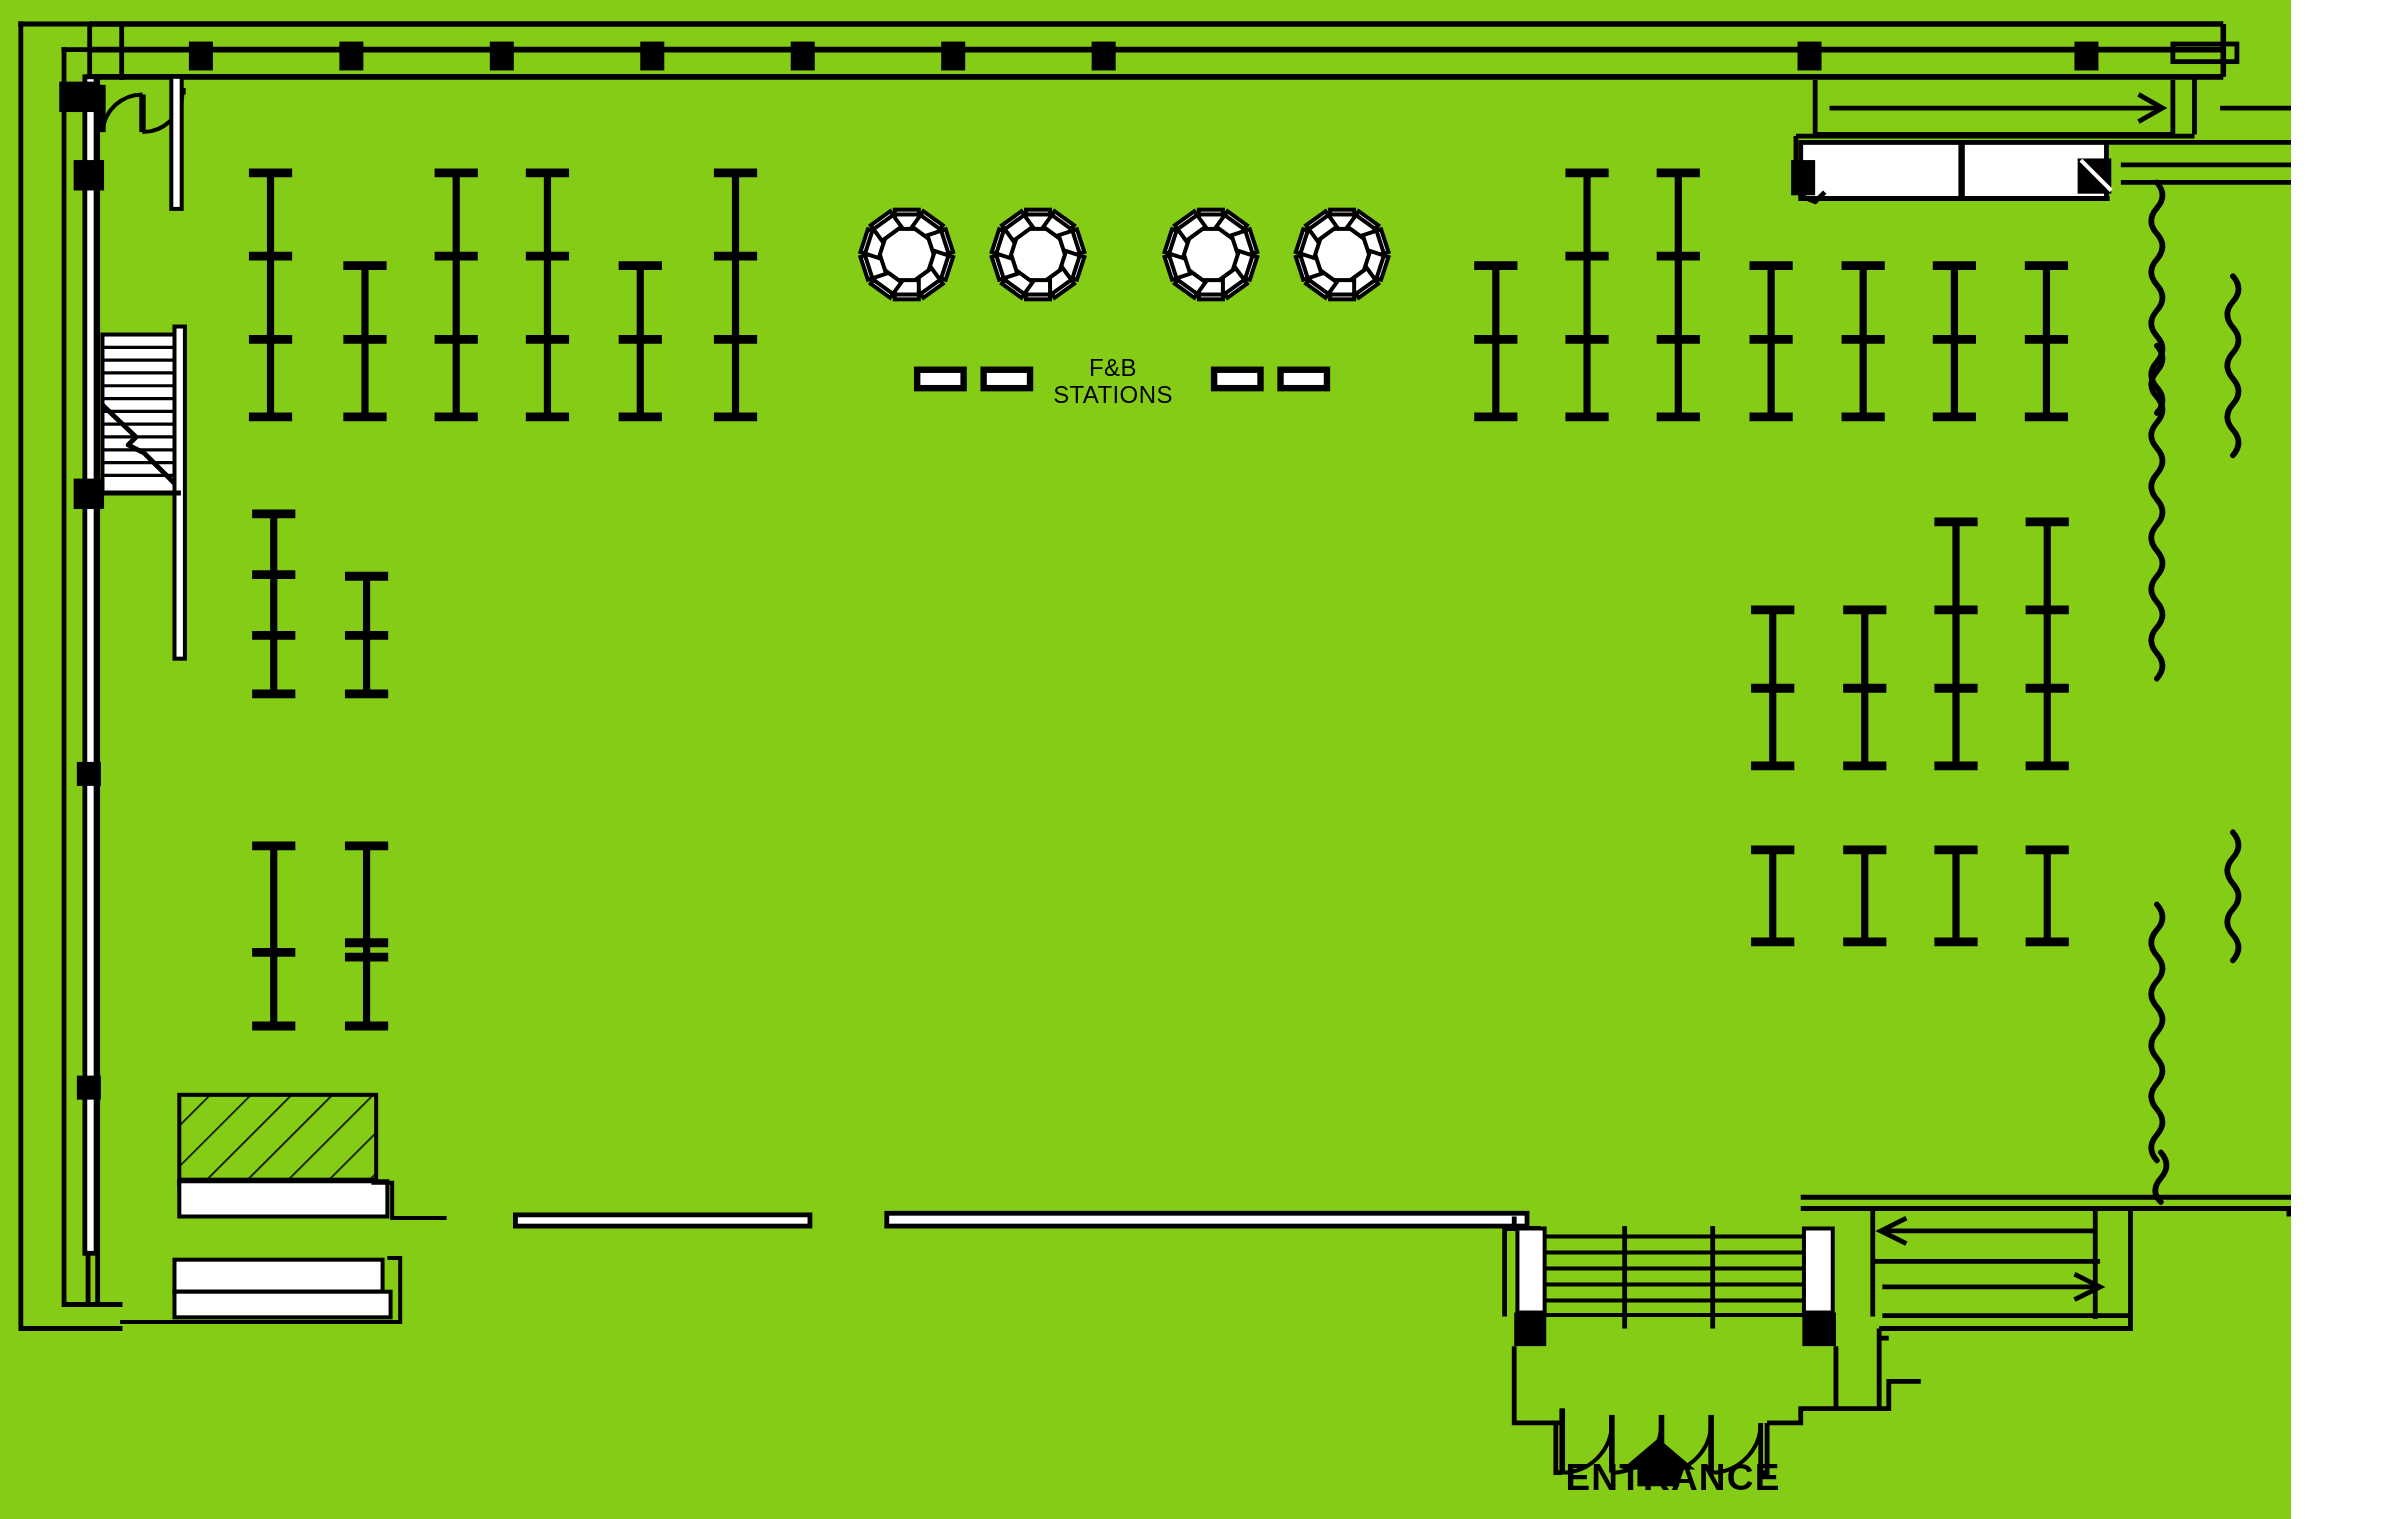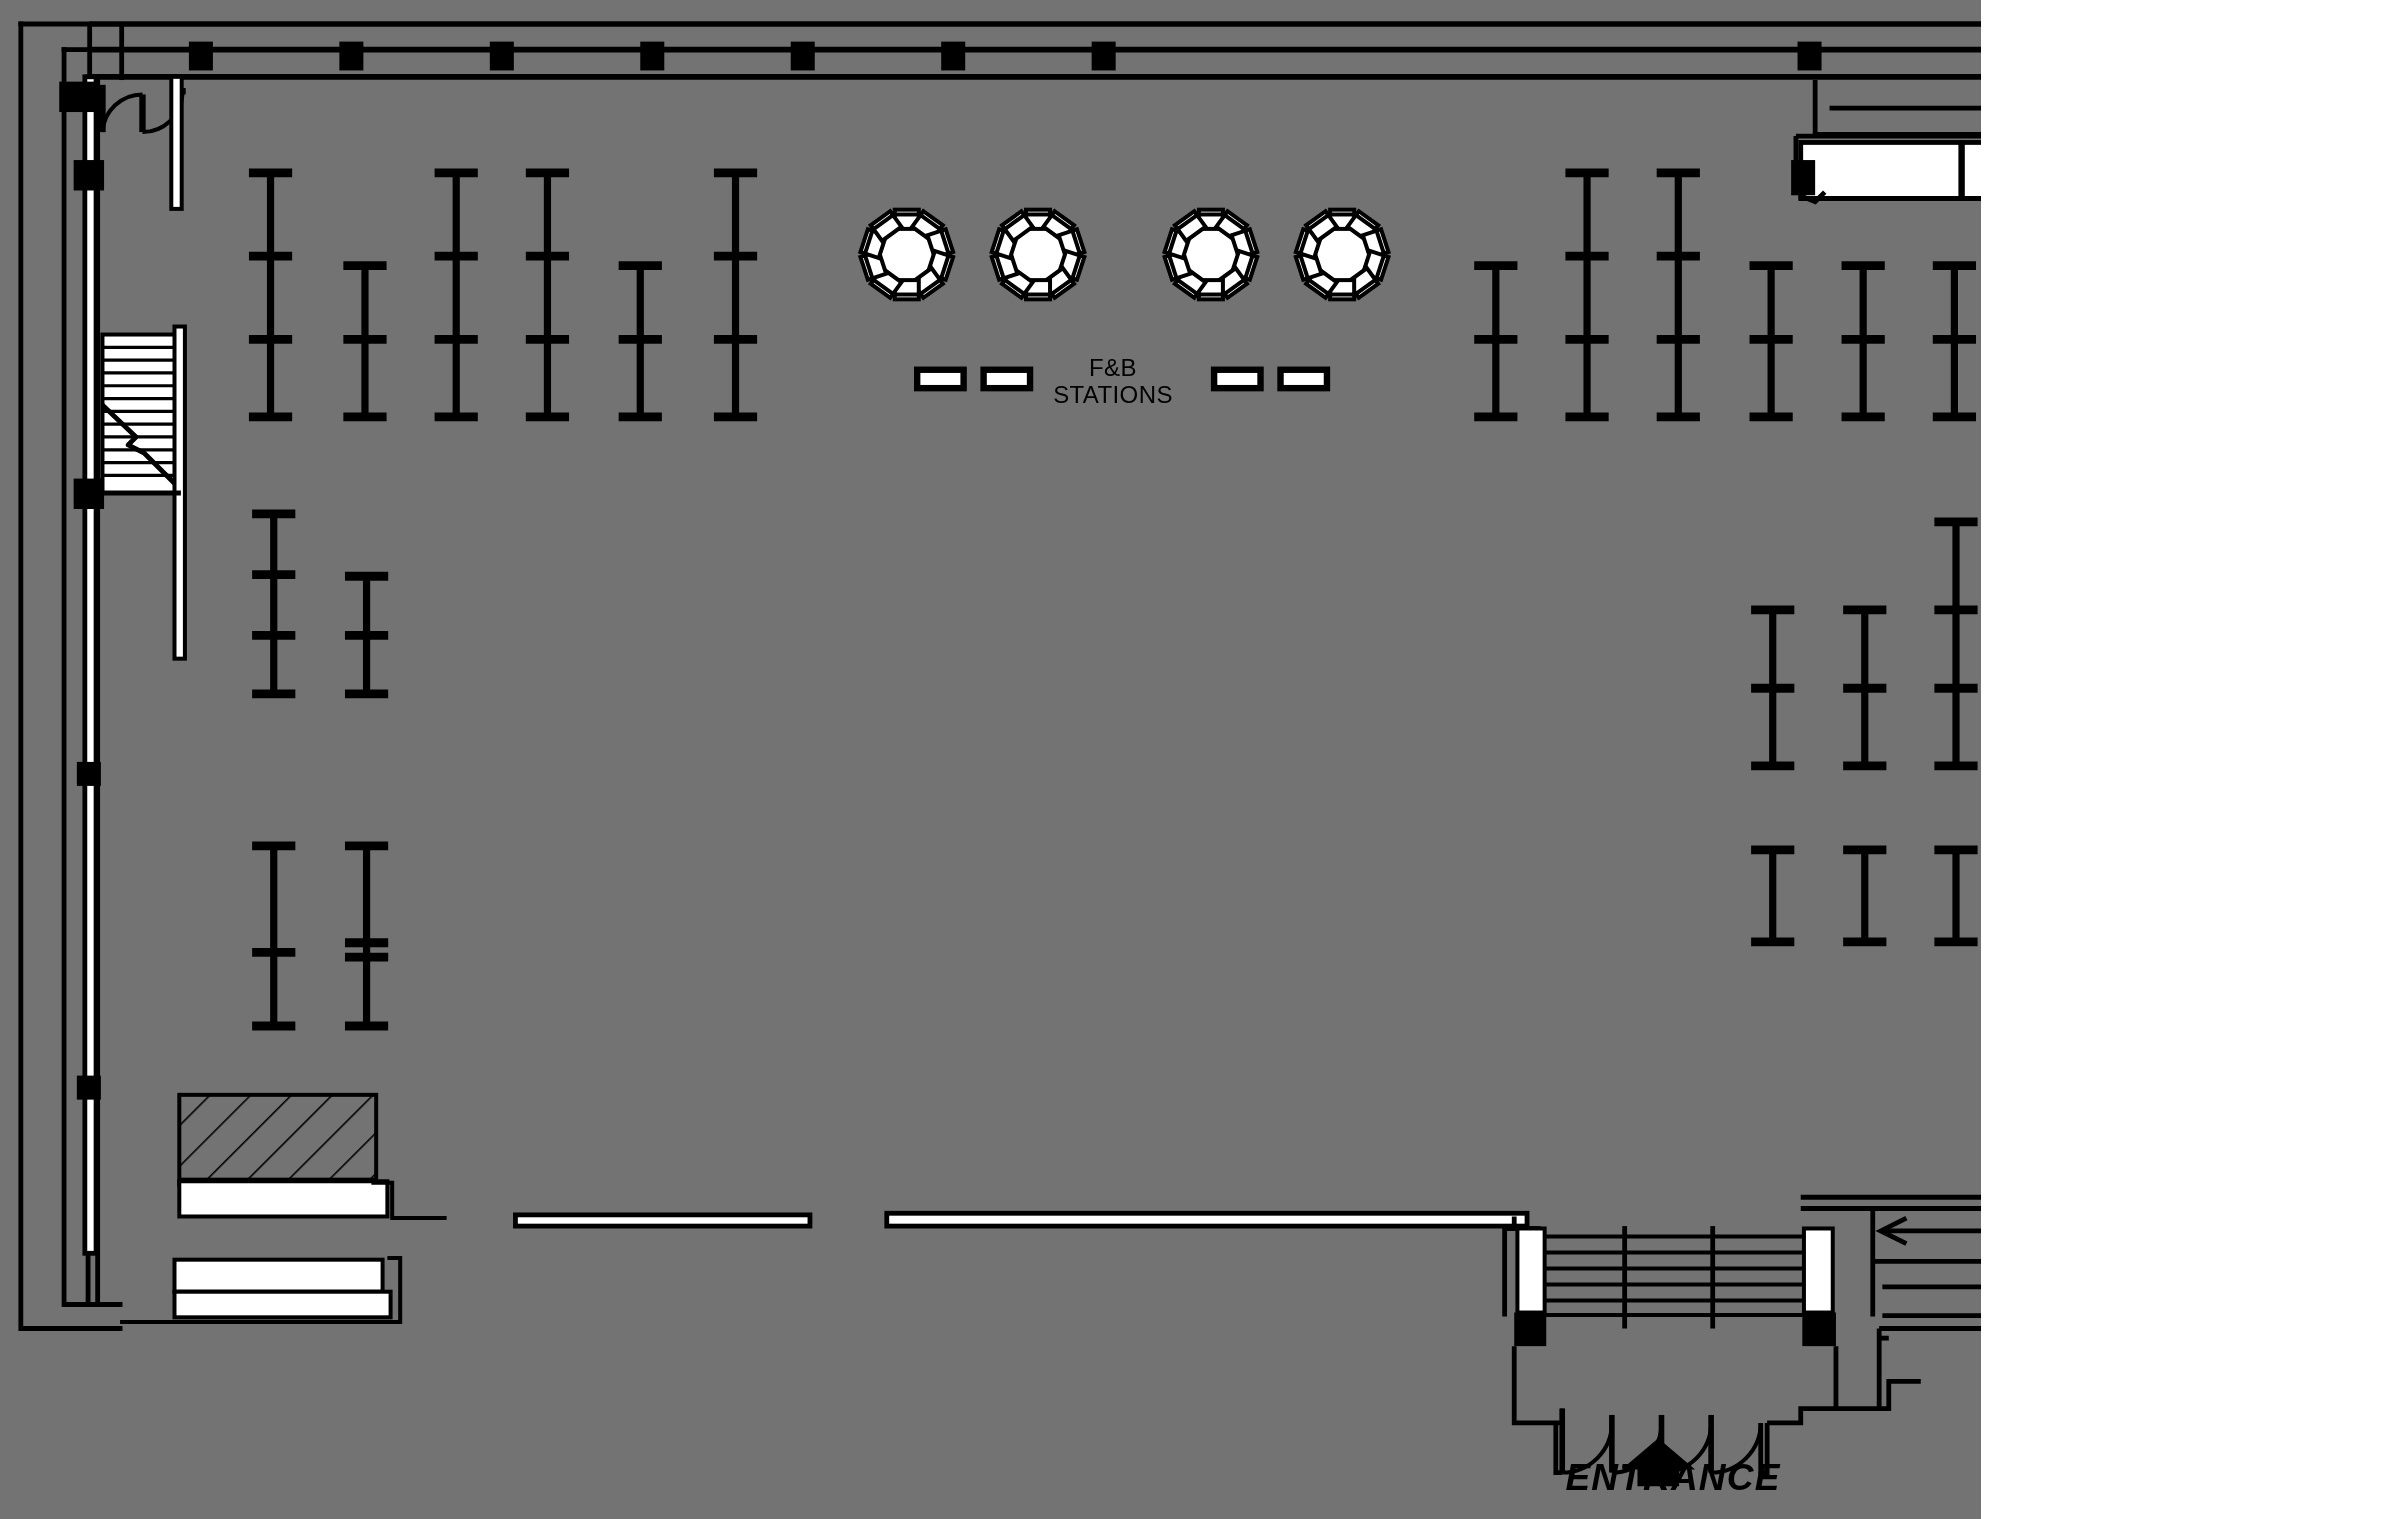--- a/index.html
+++ b/index.html
@@ -1,40 +1,40 @@
 <!DOCTYPE html>
 <html style="font-size:12.8px"><head>
 <meta charset="utf-8">
 <title>Event Floor Plan</title>
 <style>
   html,body{margin:0;padding:0;background:#ffffff;}
   body{font-family:"Liberation Sans", sans-serif;}
   #plan-root{
     position:relative;
-    width:1981px;height:1519px;
-    background:#737373;
+    width:2291px;height:1519px;
+    background:#84cc16;
     overflow:hidden;
   }
   #plan-svg{position:absolute;top:0;left:0;width:2401px;height:1519px;display:block;}
   .lbl{
     position:absolute;
     color:#000;
     font-family:"Liberation Sans", sans-serif;
     white-space:pre;
     text-align:center;
     line-height:1.12;
     pointer-events:none;
   }
   #fb-label{
     left:1025px;top:355px;width:176px;
     font-size:24px;font-weight:400;letter-spacing:0.4px;
   }
   #entrance-label{
     left:1505px;top:1457px;width:336px;
-    font-size:37px;font-weight:700;letter-spacing:1.2px;font-style:italic;
+    font-size:37px;font-weight:700;letter-spacing:1.2px;
   }
 </style>
 </head>
 <body>
 
 <div id="plan-root">
 
   <svg id="plan-svg" viewBox="0 0 3000 1898" xmlns="http://www.w3.org/2000/svg">
 
     <g fill="none" stroke="#000" stroke-width="6" stroke-linecap="square">

